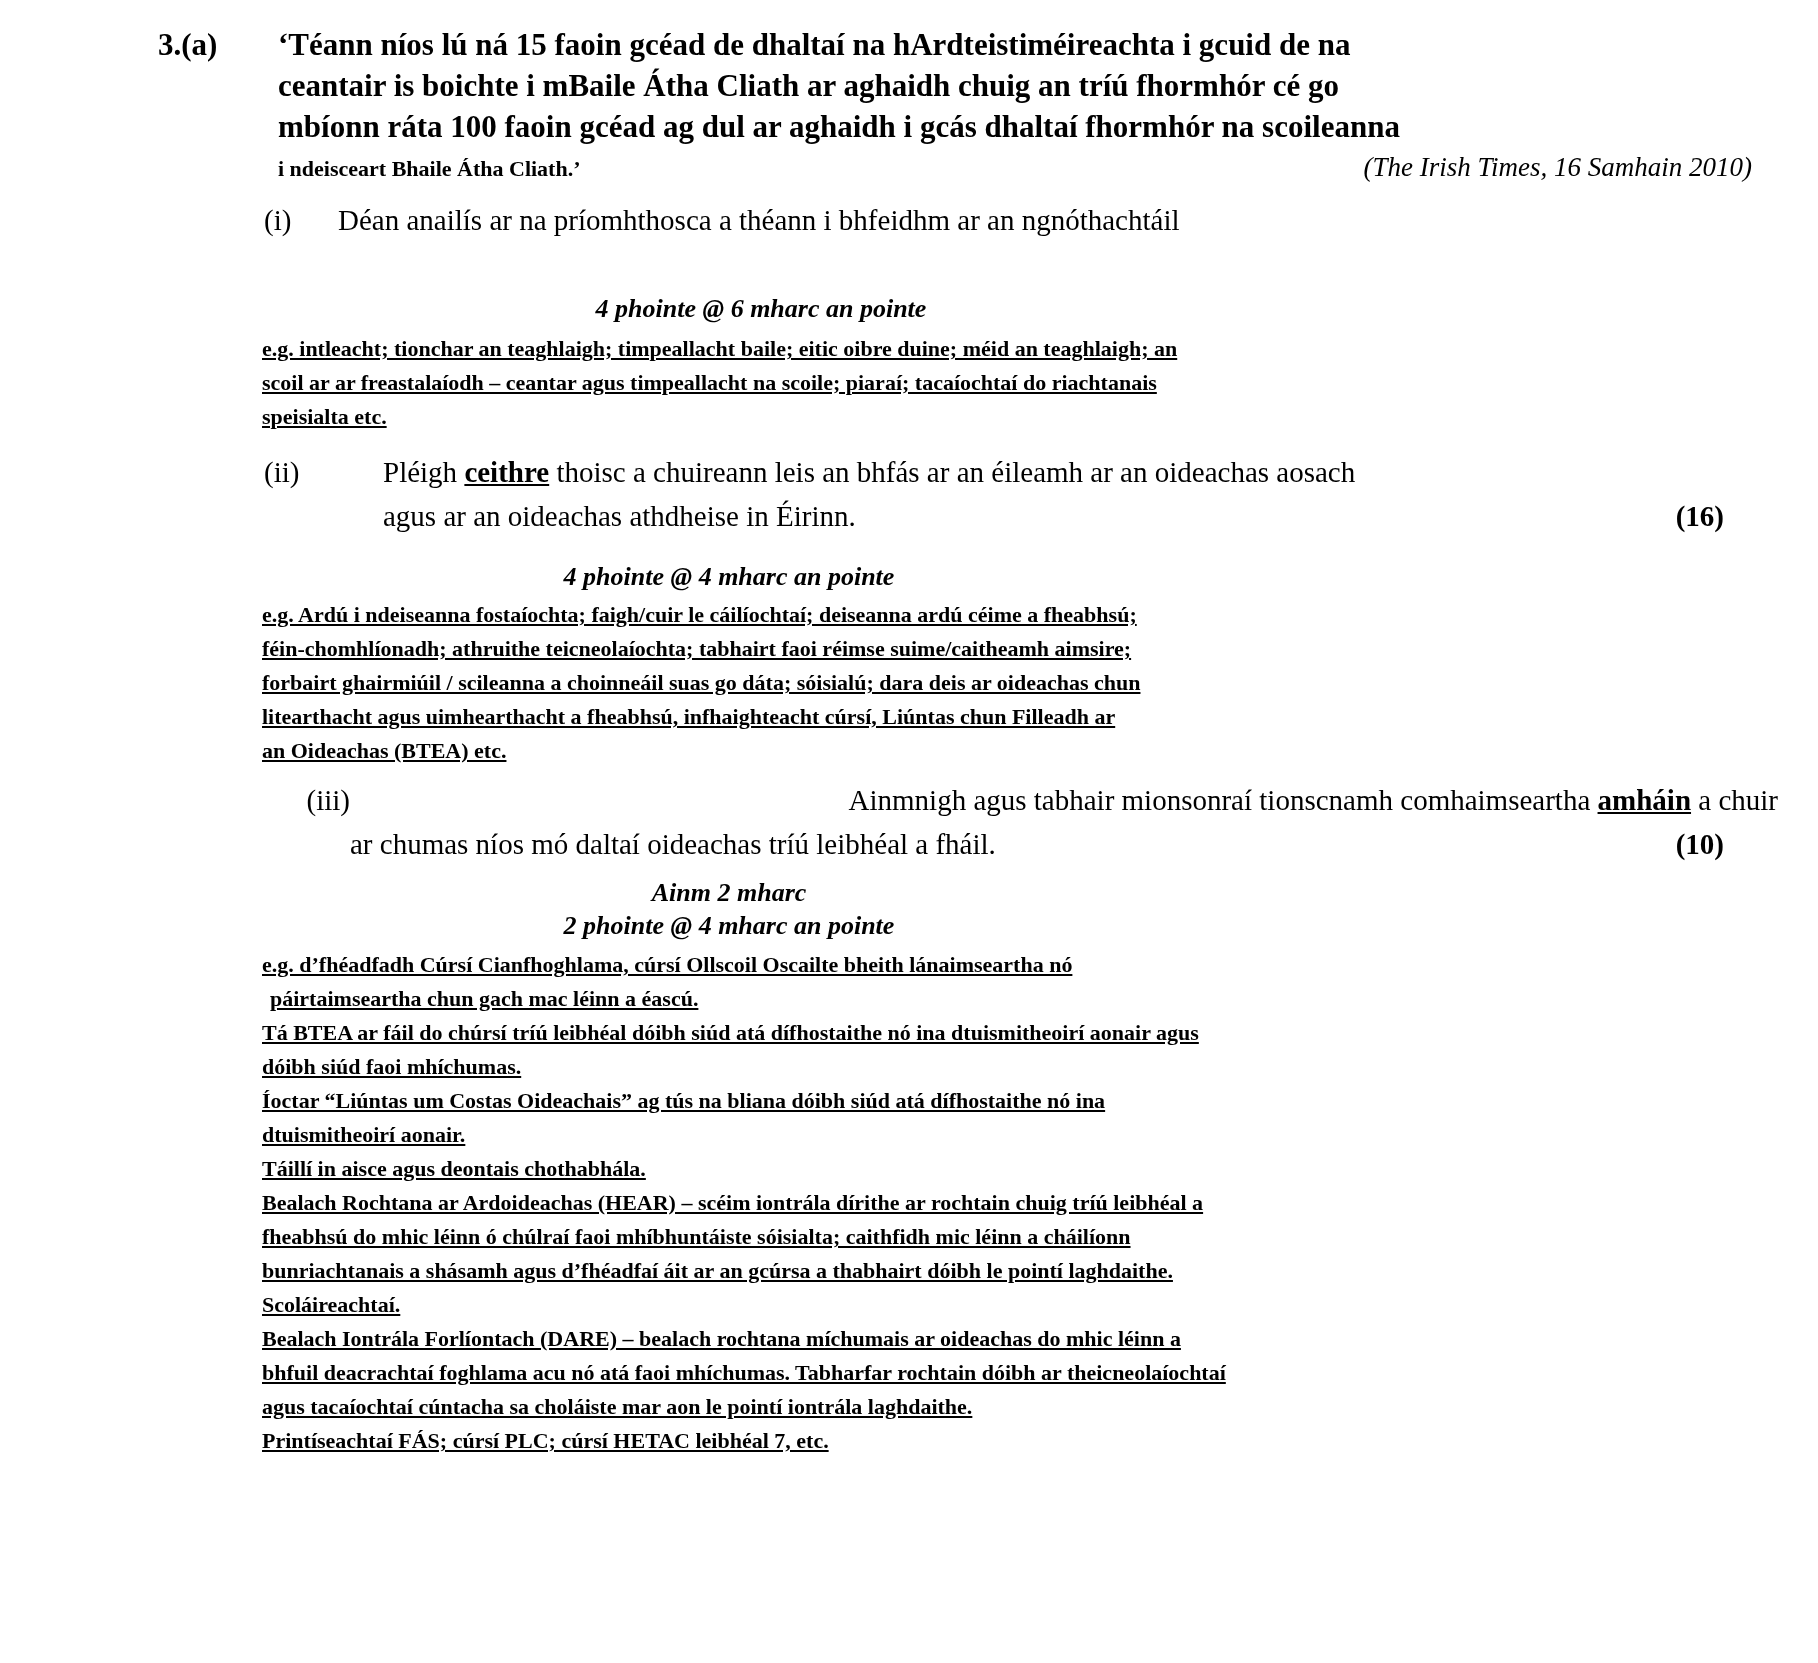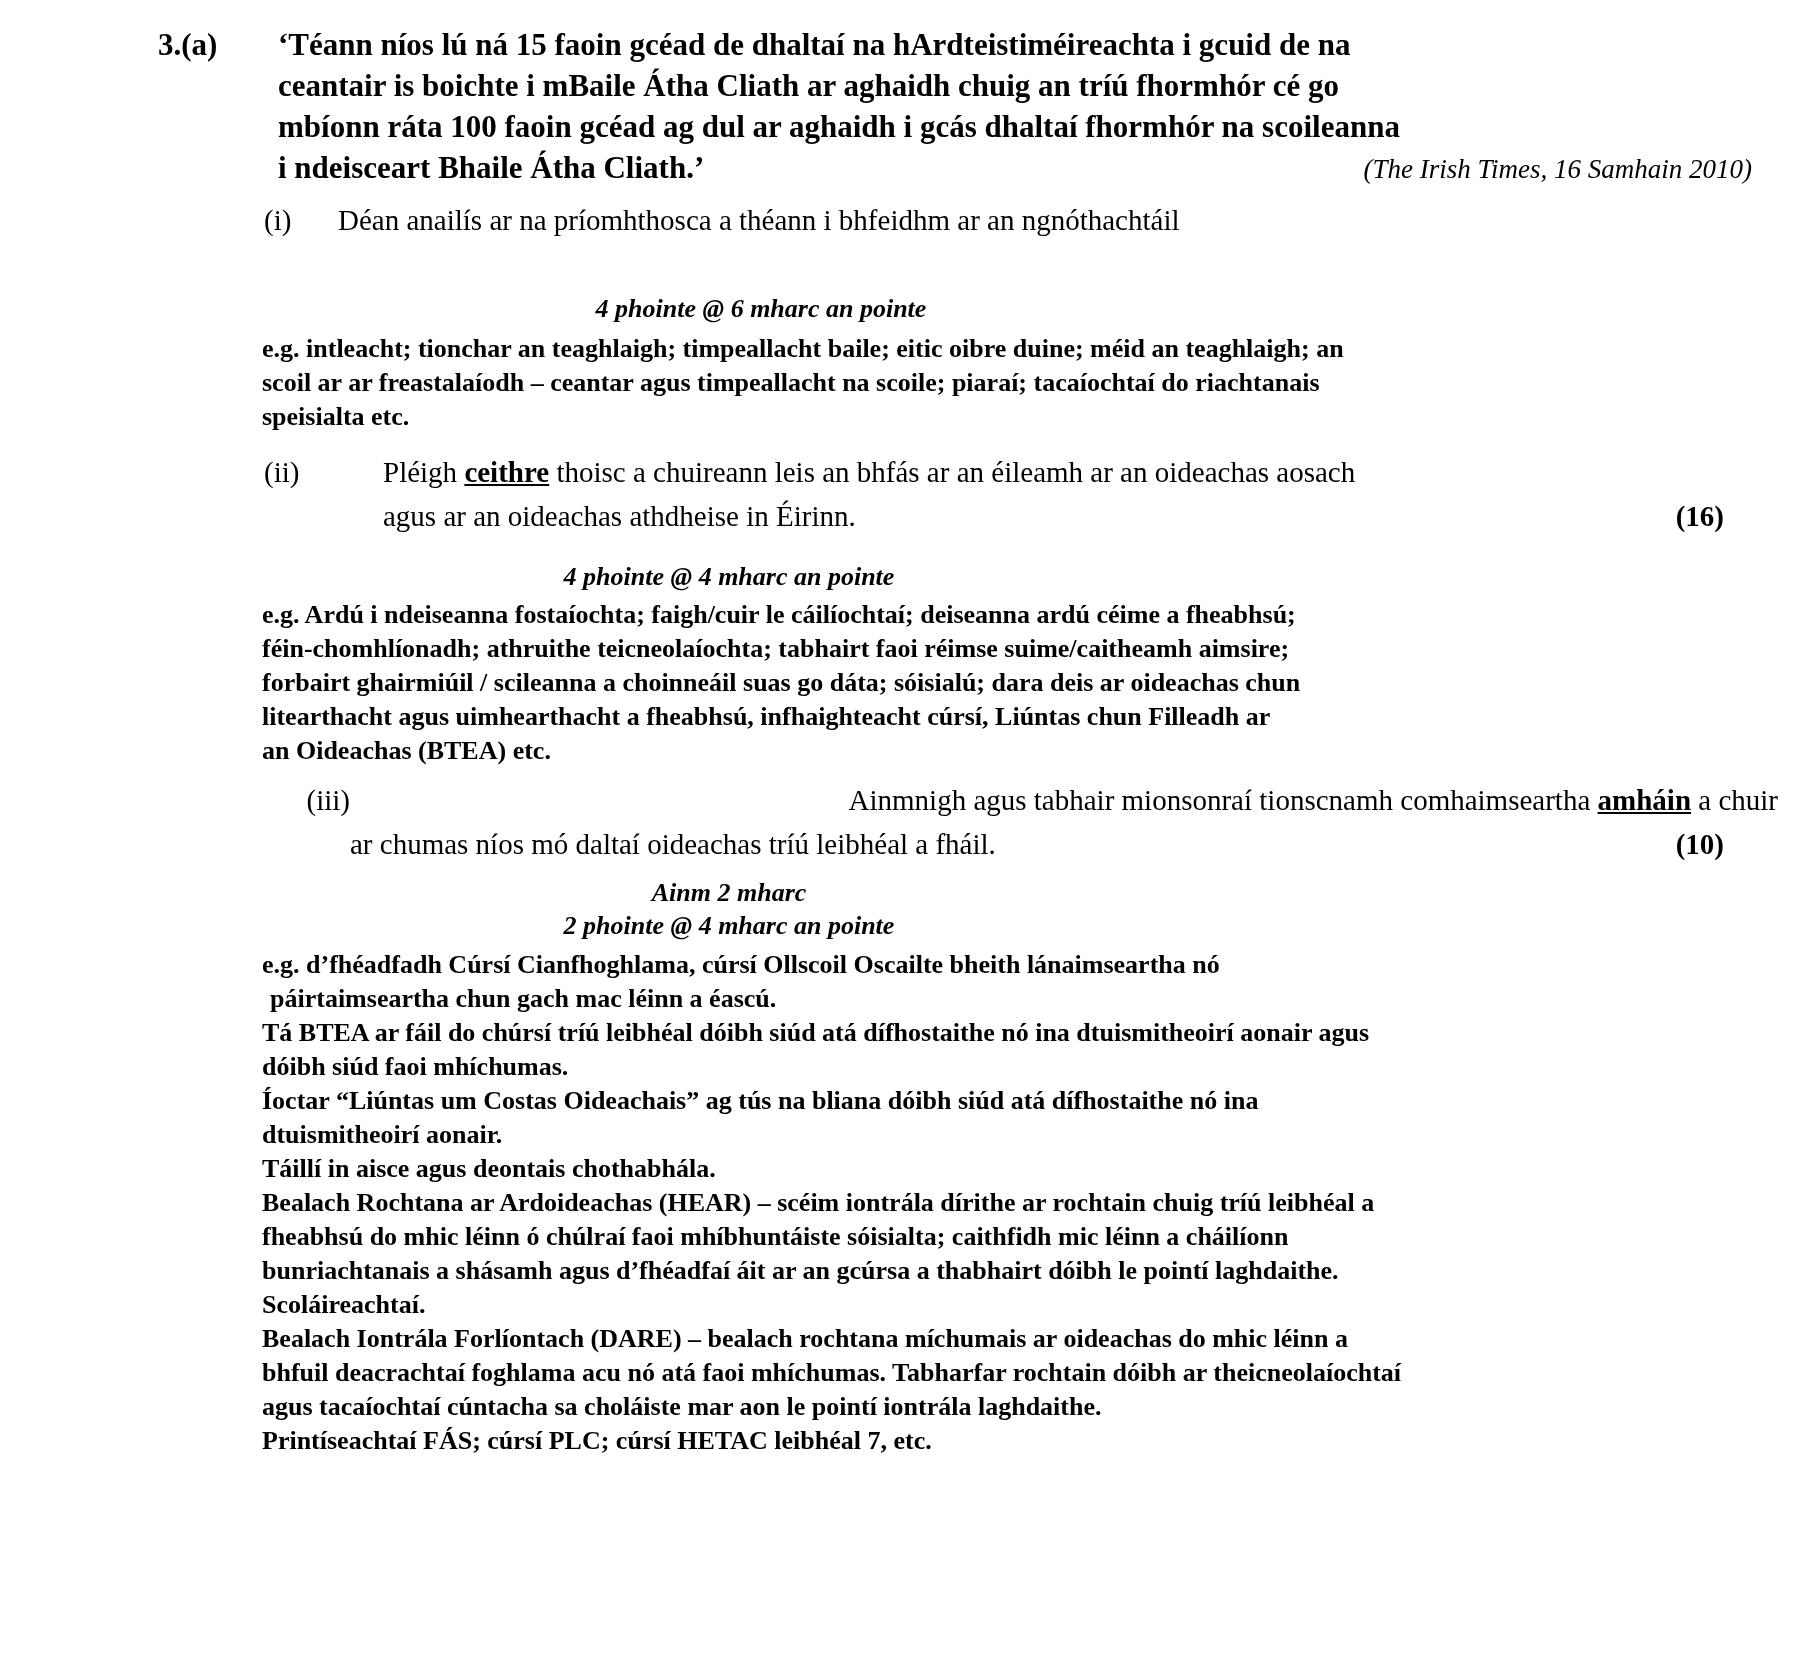--- a/index.html
+++ b/index.html
@@ -52,21 +52,21 @@
     text-align: left;
   }
   .q-lastline {
     display: flex;
     justify-content: space-between;
     align-items: baseline;
     width: 100%;
   }
   .q-lastline .left {
     font-weight: bold;
-    font-size: 31px;
+    font-size: 22px;
     line-height: 41px;
     white-space: nowrap;
     text-align: center;
   }
   .source {
     font-style: italic;
     font-weight: normal;
     font-size: 27px;
     line-height: 41px;
     white-space: nowrap;
@@ -126,22 +126,23 @@
     font-size: 26px;
     line-height: 33px;
     padding-right: 360px;
   }
 
   .eg-block {
     position: absolute;
     left: 262px;
     width: 1460px;
     font-weight: bold;
-    font-size: 26px;
+    font-size: 22px;
     line-height: 34px;
+    text-decoration: underline;
   }
   .eg-line { white-space: nowrap; }
   .eg-line.indent1 { padding-left: 8px; }
 </style>
 </head>
 <body>
 
 <div class="page">
 
   <div class="quote-block">

